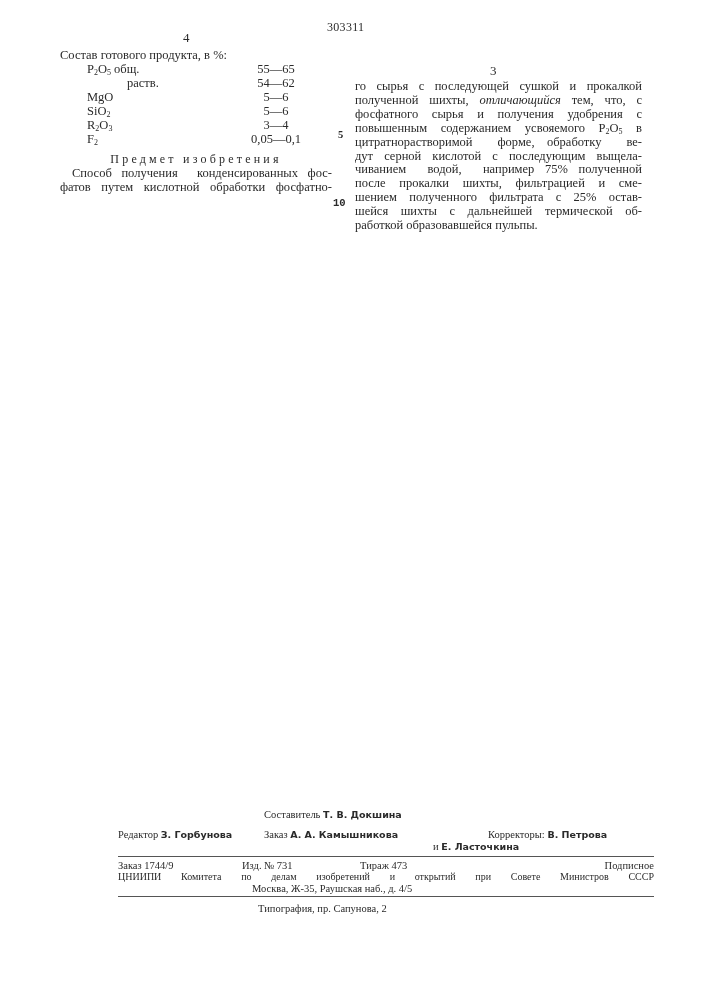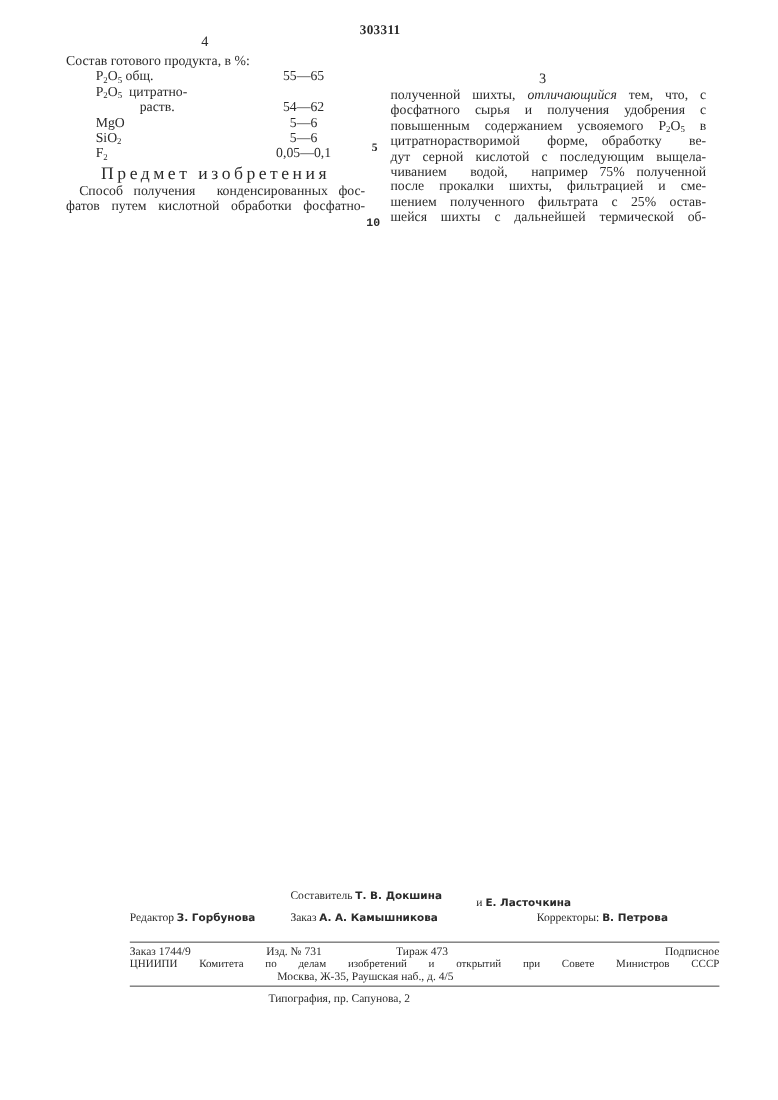--- a/index.html
+++ b/index.html
@@ -2,114 +2,117 @@
 <html><head>
 <meta charset="utf-8">
 <style>
   html, body { margin: 0; padding: 0; }
   body {
     width: 707px; height: 1000px; background: #ffffff; position: relative;
     font-family: "Liberation Serif", "DejaVu Serif", serif; color: #2a2a2a;
     overflow: hidden;
   }
   .abs { position: absolute; }
-  .doc-num { left: 327px; top: 20px; font-size: 12px; font-weight: bold; letter-spacing: 0.3px; }
+  .doc-num { left: 327px; top: 20px; font-size: 12px; font-weight: normal; letter-spacing: 0.3px; }
   .page-l { left: 183px; top: 30px; font-size: 13px; }
   .page-r { left: 490px; top: 63px; font-size: 13px; }
 
   .left-col { left: 60px; top: 48px; width: 272px; font-size: 12.5px; line-height: 14px; }
   .comp-head { white-space: nowrap; }
   .comp-row { position: relative; height: 14px; }
   .comp-name { position: absolute; left: 27px; }
   .comp-name.indent2 { left: 67px; }
   .comp-val { position: absolute; left: 190px; width: 52px; text-align: center; }
   sub { font-size: 8px; vertical-align: -2px; line-height: 0; }
 
-  .section-title { margin-top: 6px; text-align: center; letter-spacing: 3.2px; font-size: 16px; }
+  .section-title { margin-top: 6px; text-align: center; letter-spacing: 3.2px; font-size: 12px; }
   .para { text-align: justify; text-align-last: justify; }
   .para-first { text-indent: 12px; }
 
   .right-col { left: 355px; top: 80px; width: 287px; font-size: 12.5px; line-height: 13.9px; }
   .right-col .ln { text-align: justify; text-align-last: justify; white-space: nowrap; }
   .right-col .ln.last { text-align-last: left; }
   .right-col i { font-style: italic; }
 
   .lnum { font-size: 10.5px; font-weight: bold; }
   .lnum5 { left: 338px; top: 129px; }
   .lnum10 { left: 333px; top: 197px; font-family: Liberation Mono, monospace; }
   .credits-1 { top: 809px; left: 264px; font-size: 10.5px; }
   .credits-2 { top: 829px; left: 118px; width: 535px; font-size: 10.5px; }
   .credits-2 .c-editor { position: absolute; left: 0; }
   .credits-2 .c-tech { position: absolute; left: 146px; }
   .credits-2 .c-corr { position: absolute; left: 370px; }
-  .credits-3 { top: 816px; left: 433px; font-size: 10.5px; }
+  .credits-3 { top: 841px; left: 433px; font-size: 10.5px; }
   b { font-family: "DejaVu Sans", sans-serif; font-size: 9.5px; font-weight: bold; }
 
   .rule { left: 118px; width: 536px; height: 1px; background: #555; }
   .rule1 { top: 856px; }
   .rule2 { top: 896px; }
 
   .imp1 { top: 860px; left: 118px; width: 536px; height: 13px; font-size: 10.5px; }
   .imp1 span { position: absolute; }
   .imp2 { top: 871px; left: 118px; width: 536px; font-size: 10px; text-align: justify; text-align-last: justify; white-space: nowrap; }
   .imp3 { top: 883px; left: 252px; font-size: 10.5px; text-align: center; }
-  .imp4 { top: 903px; left: 244px; font-size: 10.5px; }
+  .imp4 { top: 903px; left: 258px; font-size: 10.5px; }
 </style>
 </head>
 <body>
 
 <div class="abs doc-num">303311</div>
 <div class="abs page-l">4</div>
 <div class="abs page-r">3</div>
 
 <div class="abs left-col">
   <div class="comp-head">Состав готового продукта, в %:</div>
 
   <div class="comp-row">
     <span class="comp-name"><span>P</span><sub>2</sub><span>O</span><sub>5</sub><span> общ.</span></span>
     <span class="comp-val">55—65</span>
   </div>
   <div class="comp-row">
-    <span class="comp-name" style="white-space:pre"><span>P</span><sub>2</sub><span>O</span><sub>5</sub><span>  цитратно-</span></span>
-  </div>
-  <div class="comp-row">
     <span class="comp-name indent2">раств.</span>
     <span class="comp-val">54—62</span>
   </div>
   <div class="comp-row">
     <span class="comp-name">MgO</span>
     <span class="comp-val">5—6</span>
   </div>
   <div class="comp-row">
     <span class="comp-name"><span>SiO</span><sub>2</sub></span>
     <span class="comp-val">5—6</span>
+  </div>
+  <div class="comp-row">
+    <span class="comp-name"><span>R</span><sub>2</sub><span>O</span><sub>3</sub></span>
+    <span class="comp-val">3—4</span>
   </div>
   <div class="comp-row">
     <span class="comp-name"><span>F</span><sub>2</sub></span>
     <span class="comp-val">0,05—0,1</span>
   </div>
 
   <div class="section-title">Предмет изобретения</div>
   <div class="para para-first" style="white-space:pre">Способ получения  конденсированных фос-</div>
   <div class="para">фатов путем кислотной обработки фосфатно-</div>
 </div>
 
 <div class="abs lnum lnum5">5</div>
 <div class="abs lnum lnum10">10</div>
 
 <div class="abs right-col">
+  <div class="ln">го сырья с последующей сушкой и прокалкой</div>
   <div class="ln"><span>полученной шихты, </span><i>отличающийся</i><span> тем, что, с</span></div>
   <div class="ln">фосфатного сырья и получения удобрения с</div>
   <div class="ln"><span>повышенным содержанием усвояемого P</span><sub>2</sub>O<sub>5</sub><span> в</span></div>
   <div class="ln" style="white-space:pre">цитратнорастворимой  форме, обработку  ве-</div>
   <div class="ln">дут серной кислотой с последующим выщела-</div>
   <div class="ln" style="white-space:pre">чиванием  водой,  например 75% полученной</div>
   <div class="ln">после прокалки шихты, фильтрацией и сме-</div>
   <div class="ln">шением полученного фильтрата с 25% остав-</div>
   <div class="ln">шейся шихты с дальнейшей термической об-</div>
+  <div class="ln last">работкой образовавшейся пульпы.</div>
 </div>
 
 <div class="abs credits-1">
   <span>Составитель</span> <b>Т. В. Докшина</b>
 </div>
 <div class="abs credits-2">
   <span class="c-editor"><span>Редактор</span> <b>З. Горбунова</b></span>
   <span class="c-tech"><span>Заказ</span> <b>А. А. Камышникова</b></span>
   <span class="c-corr"><span>Корректоры:</span> <b>В. Петрова</b></span>
 </div>

